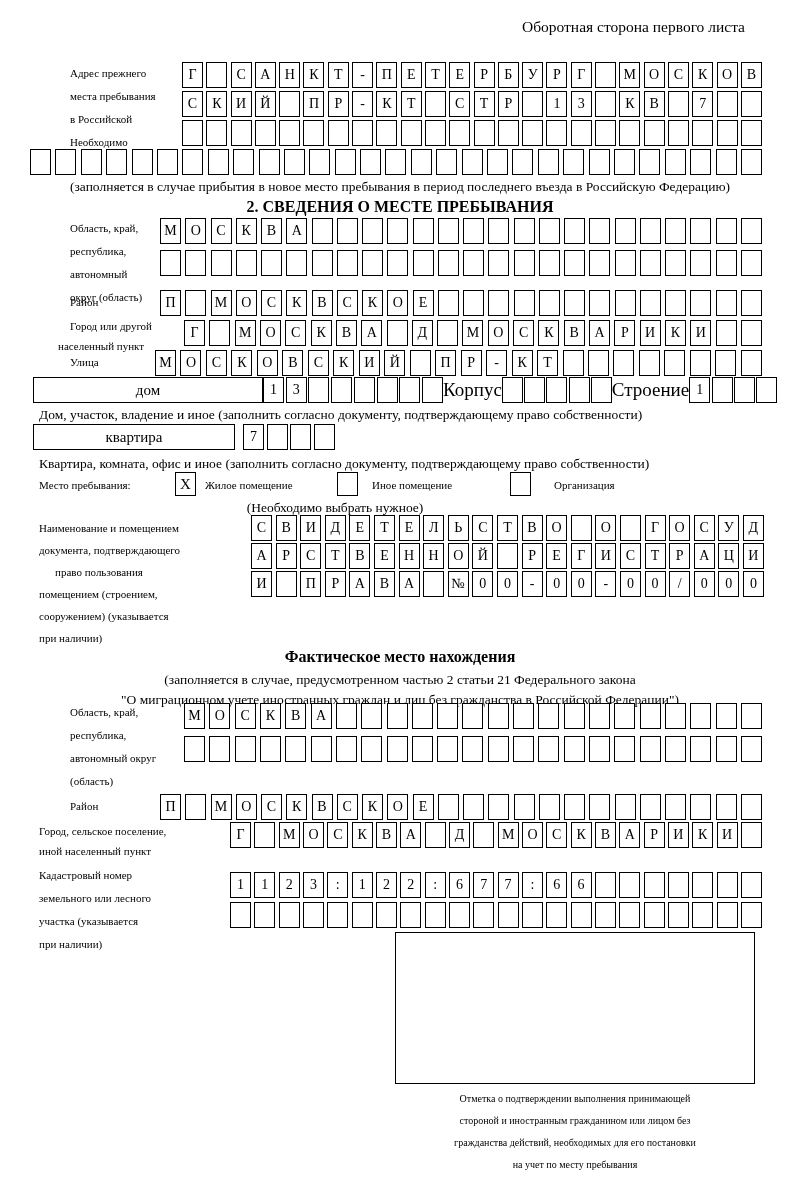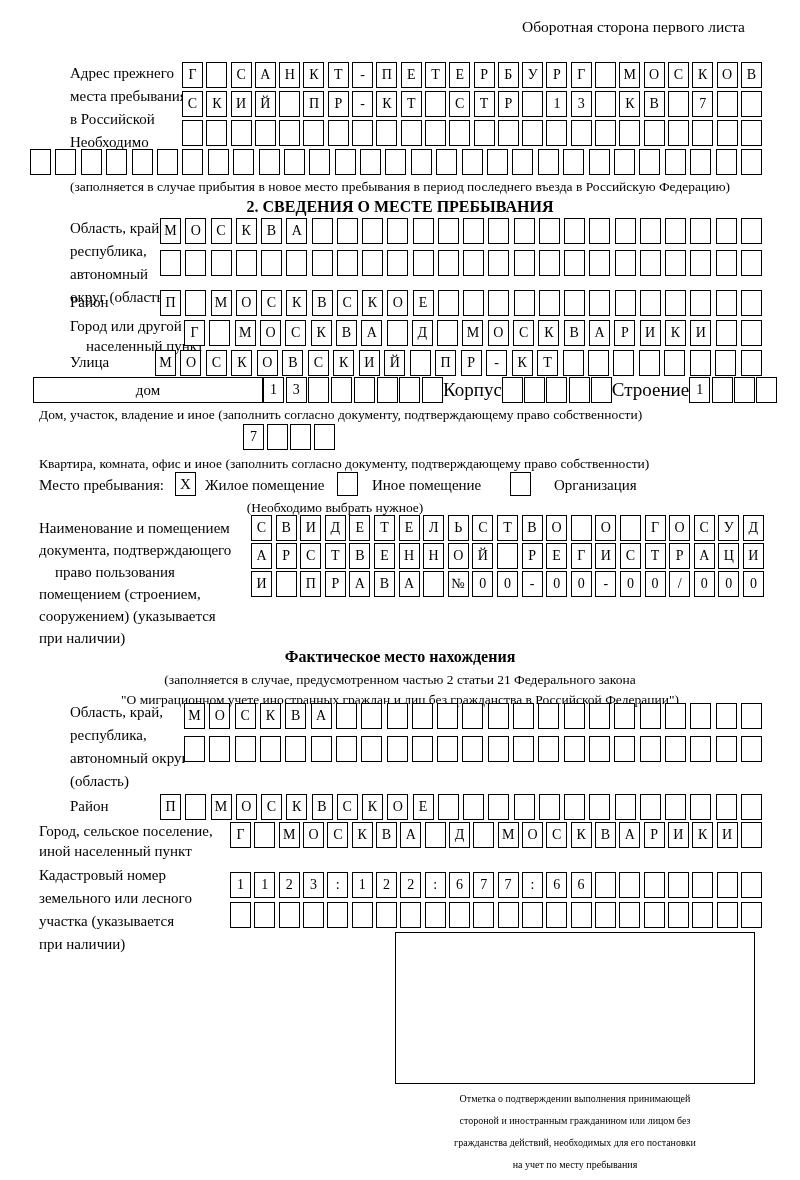--- a/index.html
+++ b/index.html
@@ -1,21 +1,21 @@
 <!DOCTYPE html>
 <html><head>
 <meta charset="utf-8">
 <style>
   html,body { margin:0; padding:0; background:#ffffff; }
   .page {
     position:relative; width:800px; height:1180px; background:#fff;
     font-family:"Liberation Serif", serif; color:#000; overflow:hidden;
   }
   .abs { position:absolute; }
-  .lbl { position:absolute; font-size:15px; line-height:18px; white-space:nowrap; }
+  .lbl { position:absolute; font-size:11px; line-height:18px; white-space:nowrap; }
   .note { position:absolute; font-size:13.5px; white-space:nowrap; }
   .center { left:0; width:800px; text-align:center; }
   .title { position:absolute; font-weight:bold; font-size:16px; }
   .grid { position:absolute; display:flex; justify-content:space-between; }
   .cell {
     box-sizing:border-box; flex:none; width:21px; height:26px;
     border:1.5px solid #000; display:flex; align-items:center; justify-content:center;
     font-size:14px; background:#fff;
   }
   .fieldbox {
@@ -237,21 +237,21 @@
       <span class="cell"></span>
       <span class="cell"></span>
       <span class="cell"></span>
       <span class="cell"></span>
       <span class="cell"></span>
       <span class="cell"></span>
       <span class="cell"></span>
     </div>
 
   <div class="lbl" style="left:70px; top:317px;">Город или другой</div>
-  <div class="lbl" style="left:86px; top:337px;">населенный пункт</div>
+  <div class="lbl" style="left:58px; top:337px;">населенный пункт</div>
   <div class="grid" style="left:184px; top:320px; width:578px;">
       <span class="cell">Г</span>
       <span class="cell"></span>
       <span class="cell">М</span>
       <span class="cell">О</span>
       <span class="cell">С</span>
       <span class="cell">К</span>
       <span class="cell">В</span>
       <span class="cell">А</span>
       <span class="cell"></span>
@@ -322,20 +322,21 @@
     <div class="inlbl">Строение</div>
     <div class="minigrid" style="width:88px;">
         <span class="cell">1</span>
         <span class="cell"></span>
         <span class="cell"></span>
         <span class="cell"></span>
       </div>
   </div>
   <div class="note" style="left:39px; top:407px;">Дом, участок, владение и иное (заполнить согласно документу, подтверждающему право собственности)</div>
 
+  <div class="fieldbox abs" style="left:33px; top:424px; width:202px;">квартира</div>
   <div class="grid" style="left:243px; top:424px; width:92px;">
       <span class="cell">7</span>
       <span class="cell"></span>
       <span class="cell"></span>
       <span class="cell"></span>
     </div>
   <div class="note" style="left:39px; top:456px;">Квартира, комната, офис и иное (заполнить согласно документу, подтверждающему право собственности)</div>
 
   <div class="lbl" style="left:39px; top:476px;">Место пребывания:</div>
   <div class="checkbox" style="left:175px; top:472px;">X</div>

